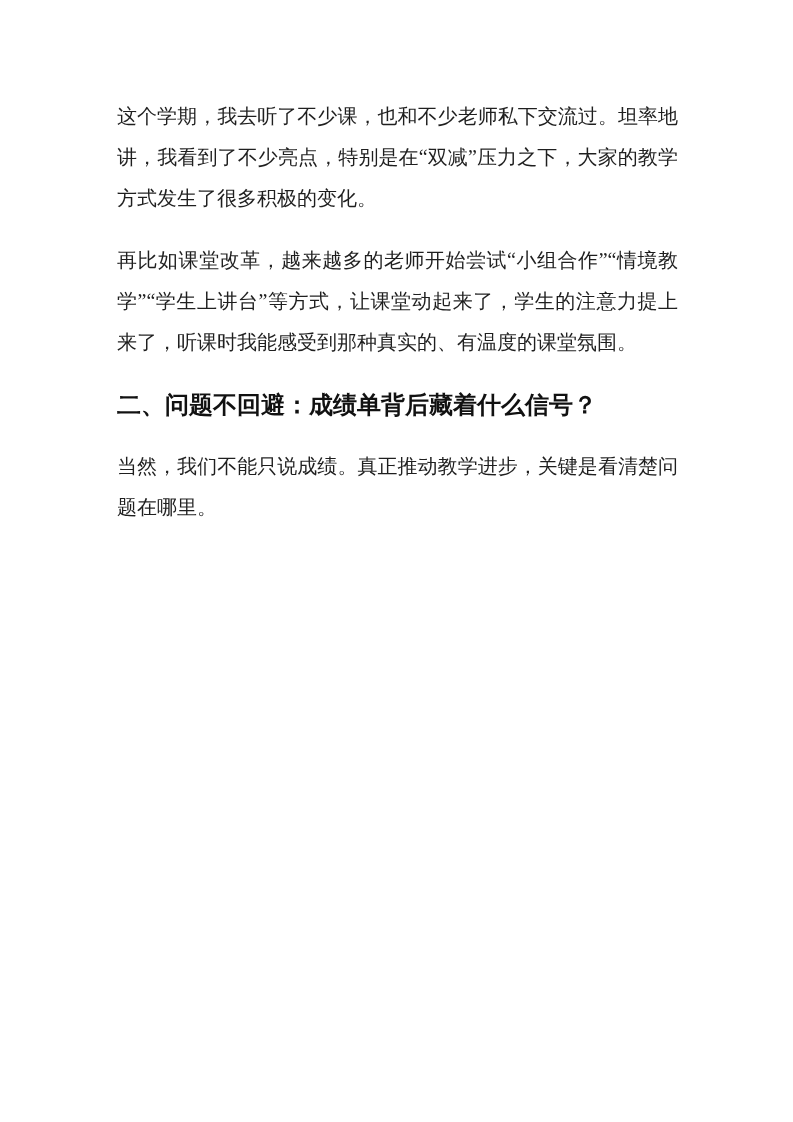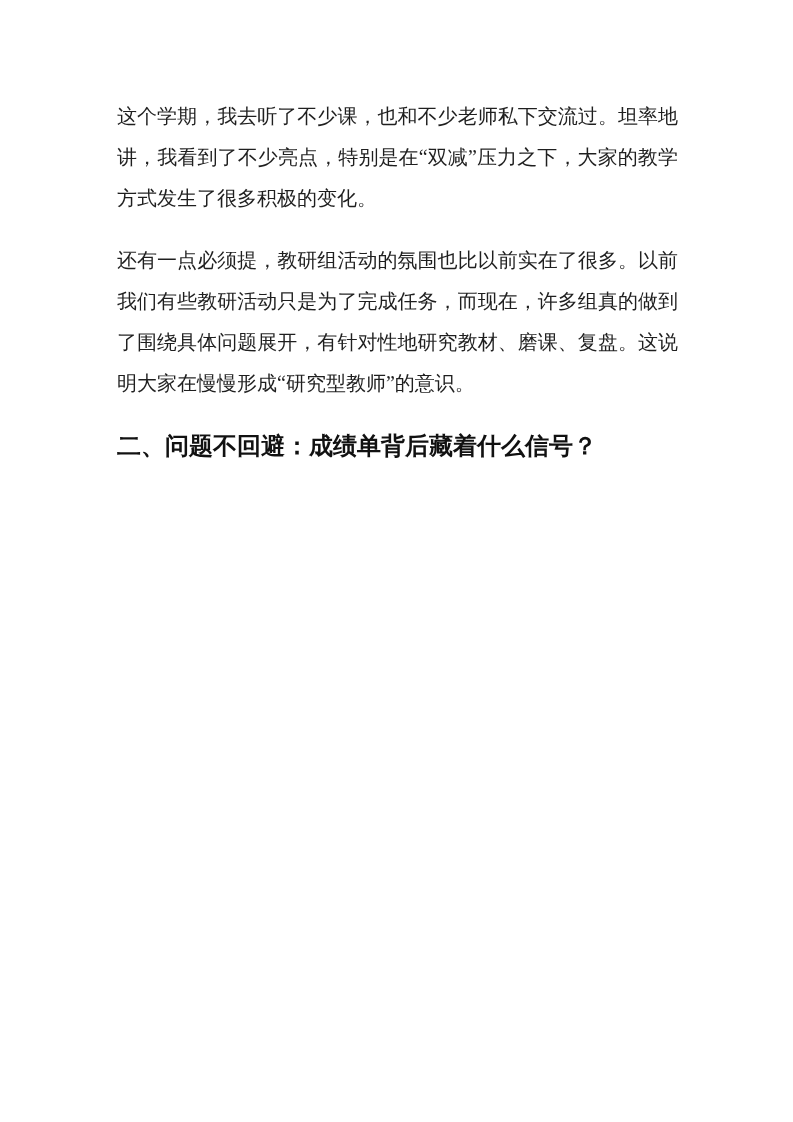--- a/index.html
+++ b/index.html
@@ -38,16 +38,17 @@
     text-align: left;
     margin: 0 0 21px 0;
   }
 </style>
 </head>
 <body>
 
 <div class="page">
   <div class="doc-body">
     <p class="para">这个学期，我去听了不少课，也和不少老师私下交流过。坦率地讲，我看到了不少亮点，特别是在“双减”压力之下，大家的教学方式发生了很多积极的变化。</p>
-    <p class="para">还有一点必须提，教研组活动的氛围也比以前实在了很多。以前我们有些教研活动只是为了完成任务，而现在，许多组真的做到了围绕具体问题展开，有针对性地研究教材、磨课、复盘。这说明大家在慢慢形成“研究型教师”的意识。</p>
+    <p class="para">再比如课堂改革，越来越多的老师开始尝试“小组合作”“情境教学”“学生上讲台”等方式，让课堂动起来了，学生的注意力提上来了，听课时我能感受到那种真实的、有温度的课堂氛围。</p>
     <h2 class="heading">二、问题不回避：成绩单背后藏着什么信号？</h2>
+    <p class="para">当然，我们不能只说成绩。真正推动教学进步，关键是看清楚问题在哪里。</p>
   </div>
 </div>
 
 </body></html>

